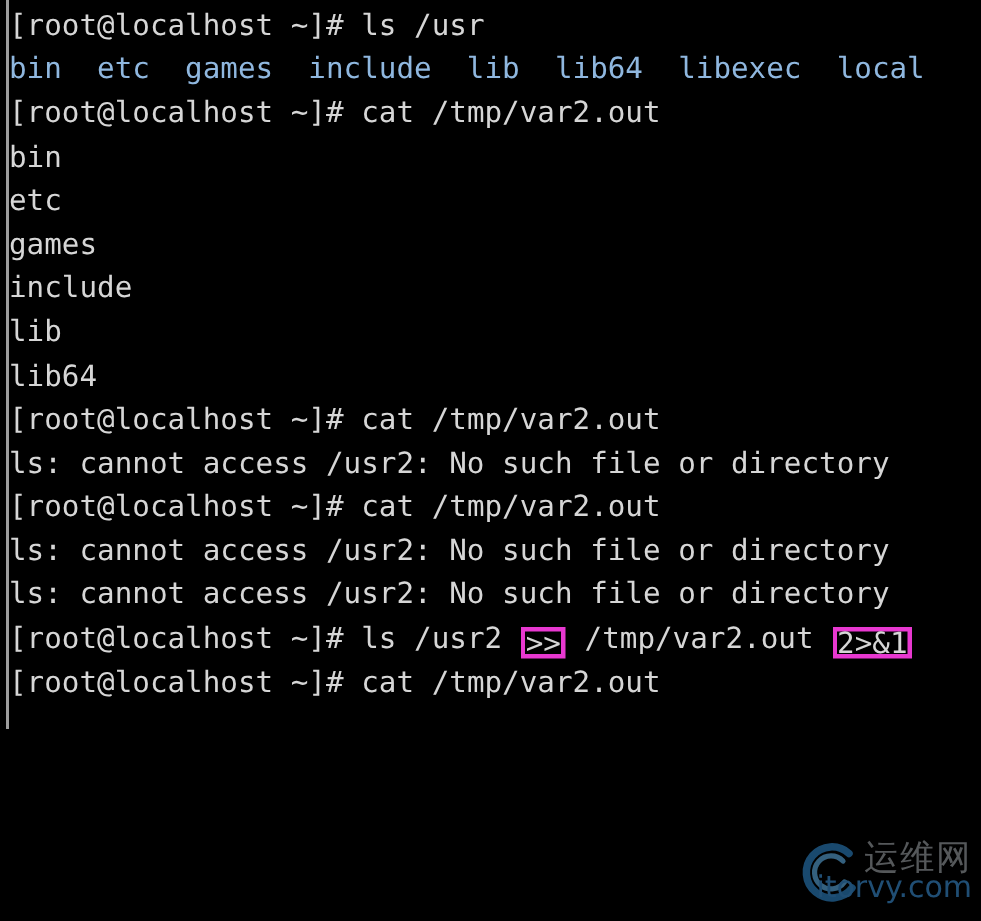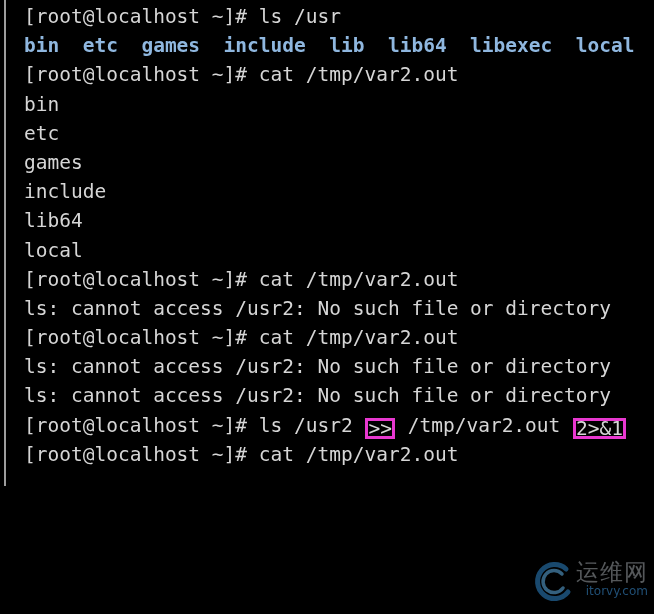--- a/index.html
+++ b/index.html
@@ -17,34 +17,34 @@
     font-size: 19.5px;
     line-height: 29.2px;
     color: #d6d6d6;
     -webkit-font-smoothing: antialiased;
   }
   #screen {
     position: absolute;
     left: 0;
     top: 0;
     width: 654px;
-    padding-left: 24px;
+    padding-left: 6px;
     padding-top: 2px;
     box-sizing: border-box;
     border-radius: 16px;
   }
   .line {
     white-space: pre;
     height: 29.2px;
     line-height: 29.2px;
     letter-spacing: 0px;
   }
   .seg { white-space: pre; }
   .c-default { color: #d6d6d6; }
-  .c-dir { color: #8fb7df; font-weight: bold; }
+  .c-dir { color: #8fb7df; font-weight: normal; }
   
   .box {
     display: inline-block;
     position: relative;
     padding: 0 3px;
     margin: 0 1px;
     line-height: 21px;
     vertical-align: -3px;
   }
   .box-amber {
@@ -83,21 +83,21 @@
     font-size: 23px;
     color: #cfd6dd;
     letter-spacing: 1px;
     opacity: 0.75;
   }
   #watermark .wm-dom {
     position: absolute;
     right: 2px;
     bottom: 2px;
     font-family: "DejaVu Sans", sans-serif;
-    font-size: 12px;
+    font-size: 20px;
     color: #3b8fd4;
     letter-spacing: 0px;
     margin-left: 19px;
   }
   #watermark .wm-swoosh {
     position: absolute;
     left: 2px;
     bottom: 2px;
     width: 46px;
     height: 46px;
@@ -111,22 +111,22 @@
   <div id="edge-bar"></div>
 
   <div id="screen">
       <div class="line"><span class="seg c-default">[root@localhost ~]# </span><span class="seg c-default">ls /usr</span></div>
       <div class="line"><span class="seg c-dir">bin  etc  games  include  lib  lib64  libexec  local</span></div>
       <div class="line"><span class="seg c-default">[root@localhost ~]# </span><span class="seg c-default">cat /tmp/var2.out</span></div>
       <div class="line"><span class="seg c-default">bin</span></div>
       <div class="line"><span class="seg c-default">etc</span></div>
       <div class="line"><span class="seg c-default">games</span></div>
       <div class="line"><span class="seg c-default">include</span></div>
+      <div class="line"><span class="seg c-default">lib</span></div>
       <div class="line"><span class="seg c-default">lib64</span></div>
-      <div class="line"><span class="seg c-default">local</span></div>
       <div class="line"><span class="seg c-default">[root@localhost ~]# </span><span class="seg c-default">cat /tmp/var2.out</span></div>
       <div class="line"><span class="seg c-default">ls: cannot access /usr2: No such file or directory</span></div>
       <div class="line"><span class="seg c-default">[root@localhost ~]# </span><span class="seg c-default">cat /tmp/var2.out</span></div>
       <div class="line"><span class="seg c-default">ls: cannot access /usr2: No such file or directory</span></div>
       <div class="line"><span class="seg c-default">ls: cannot access /usr2: No such file or directory</span></div>
       <div class="line"><span class="seg c-default">[root@localhost ~]# </span><span class="seg c-default">ls /usr2 </span><span class="box box-magenta">&gt;&gt;</span><span class="seg c-default"> /tmp/var2.out </span><span class="box box-magenta">2&gt;&amp;1</span></div>
       <div class="line"><span class="seg c-default">[root@localhost ~]# </span><span class="seg c-default">cat /tmp/var2.out</span></div>
     </div>
 
   <div id="watermark">

